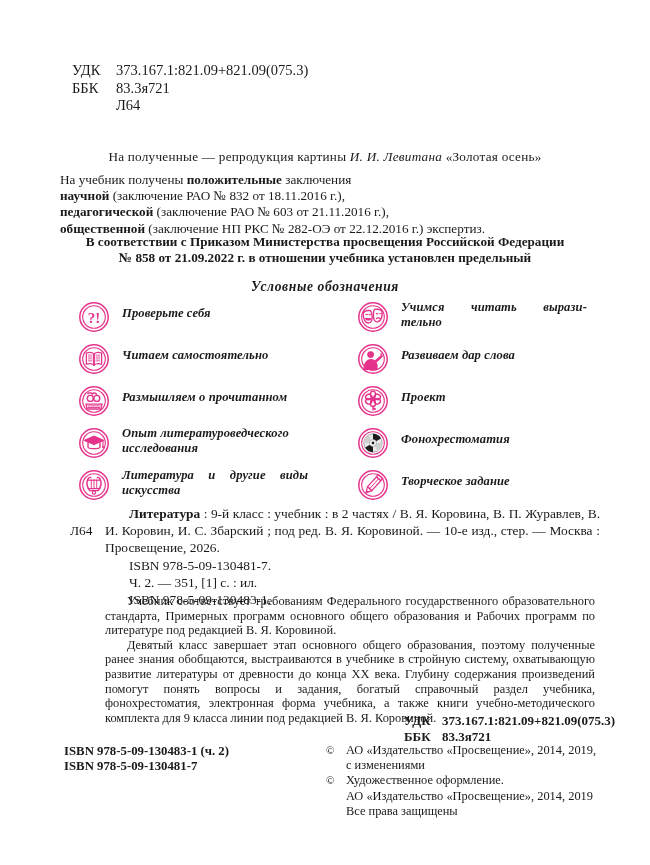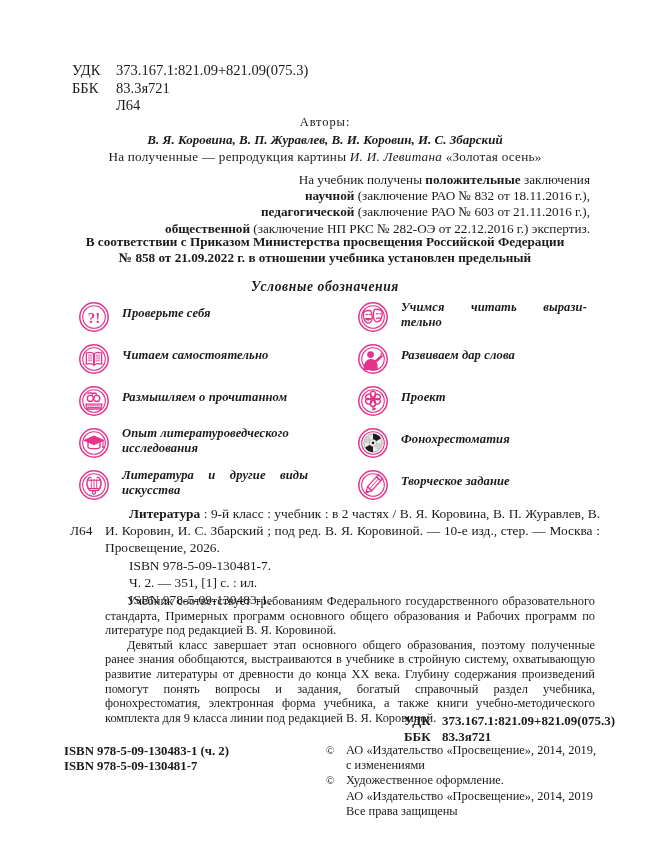--- a/index.html
+++ b/index.html
@@ -74,21 +74,21 @@
     letter-spacing: 0.25px;
   }
   .cover-note i { }
 
   
   .expertise {
     position: absolute;
     left: 60px;
     top: 172px;
     width: 530px;
-    text-align: right;
+    text-align: left;
     font-size: 13.2px;
     line-height: 16.2px;
   }
   .expertise b { font-weight: bold; }
 
   .order-block {
     position: absolute;
     left: 52px;
     top: 234px;
     width: 546px;
@@ -240,24 +240,20 @@
 <body>
 
 <div class="page">
 
   <div class="classif">
     <span class="row"><span class="key">УДК</span><span>373.167.1:821.09+821.09(075.3)</span></span>
     <span class="row"><span class="key">ББК</span><span>83.3я721</span></span>
     <span class="l64">Л64</span>
   </div>
 
-  <div class="authors-block">
-    <div class="authors-label">Авторы:</div>
-    <div class="authors-names">В. Я. Коровина, В. П. Журавлев, В. И. Коровин, И. С. Збарский</div>
-  </div>
 
   <div class="cover-note"><span>На полученные — репродукция картины </span><i>И. И. Левитана</i><span> «Золотая осень»</span></div>
 
   <div class="expertise">
     <div><span>На учебник получены </span><b>положительные</b><span> заключения</span></div>
     <div><b>научной</b><span> (заключение РАО № 832 от 18.11.2016 г.),</span></div>
     <div><b>педагогической</b><span> (заключение РАО № 603 от 21.11.2016 г.),</span></div>
     <div><b>общественной</b><span> (заключение НП РКС № 282-ОЭ от 22.12.2016 г.) экспертиз.</span></div>
   </div>
 

